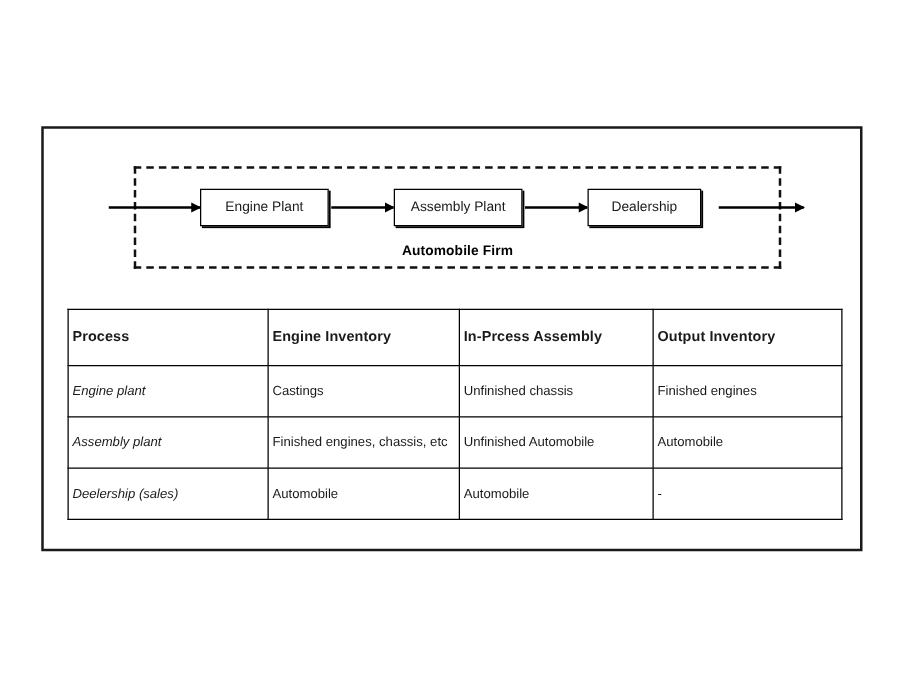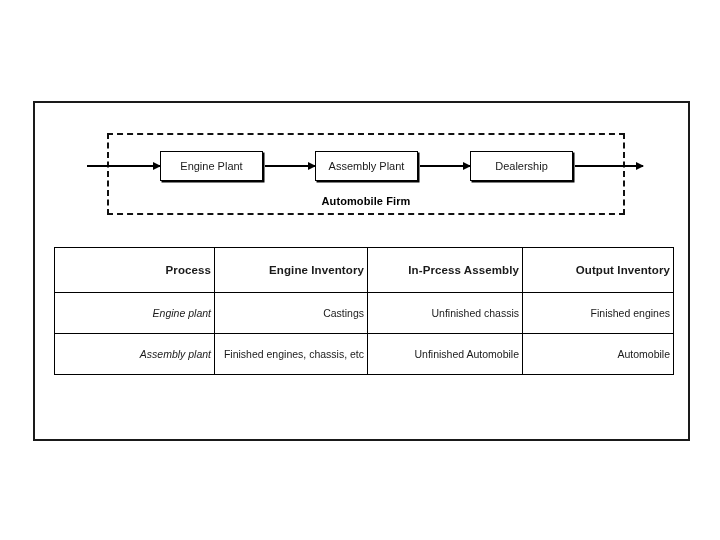--- a/index.html
+++ b/index.html
@@ -73,21 +73,21 @@
     box-shadow: 1.5px 1.5px 0 0 #000000;
     display: flex;
     align-items: center;
     justify-content: center;
     font-size: 11px;
     color: #1a1a1a;
     white-space: nowrap;
   }
   #box-engine-plant   { left: 125px; width: 103px; }
   #box-assembly-plant { left: 280px; width: 103px; }
-  #box-dealership     { left: 435px; width: 103px; }
+  #box-dealership     { left: 435px; width: 91px; }
 
   
   .arrow {
     position: absolute;
     top: 62px;
     height: 2px;
     background: #000000;
   }
   .arrow::after {
     content: "";
@@ -112,21 +112,21 @@
     left: 19px;
     top: 144px;
     width: 619px;
     border-collapse: collapse;
     table-layout: fixed;
     background: #ffffff;
   }
   #inventory-table td,
   #inventory-table th {
     border: 1px solid #000000;
-    text-align: right;
+    text-align: left;
     vertical-align: middle;
     padding: 4px 3px;
     color: #1a1a1a;
     box-sizing: border-box;
   }
   #inventory-table thead th {
     font-size: 11.5px;
     font-weight: bold;
     height: 45px;
     letter-spacing: 0.1px;
@@ -199,16 +199,22 @@
         <td>Castings</td>
         <td>Unfinished chassis</td>
         <td>Finished engines</td>
       </tr>
       <tr>
         <td class="process-name">Assembly plant</td>
         <td>Finished engines, chassis, etc</td>
         <td>Unfinished Automobile</td>
         <td>Automobile</td>
       </tr>
+      <tr>
+        <td class="process-name">Deelership (sales)</td>
+        <td>Automobile</td>
+        <td>Automobile</td>
+        <td>-</td>
+      </tr>
     </tbody>
   </table>
 
 </div>
 
 </body></html>

